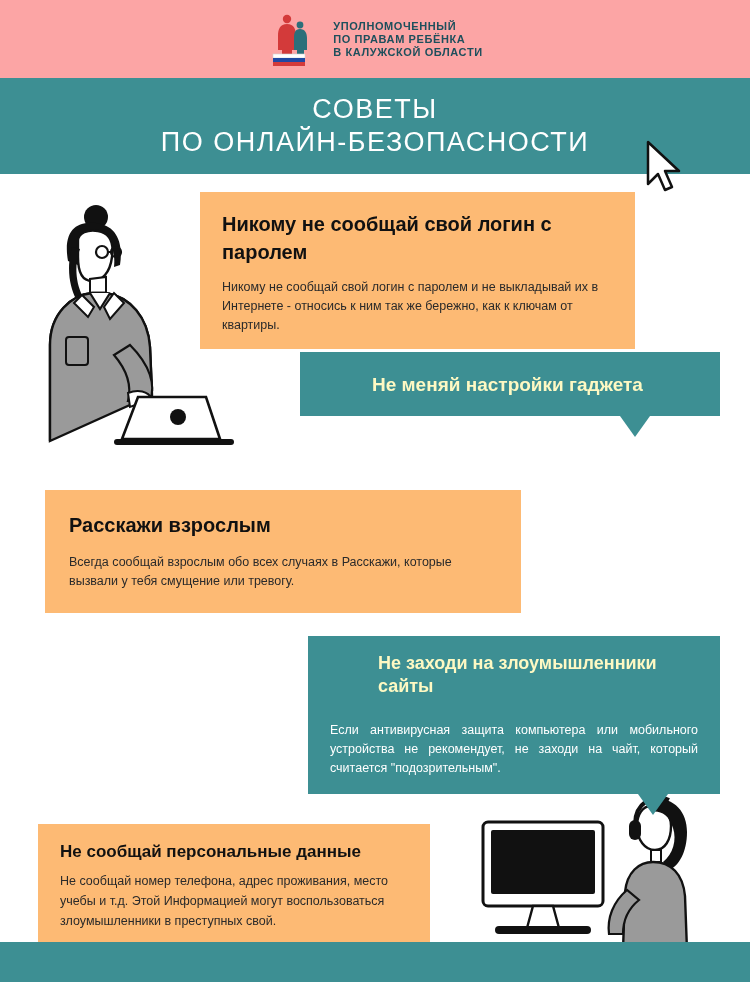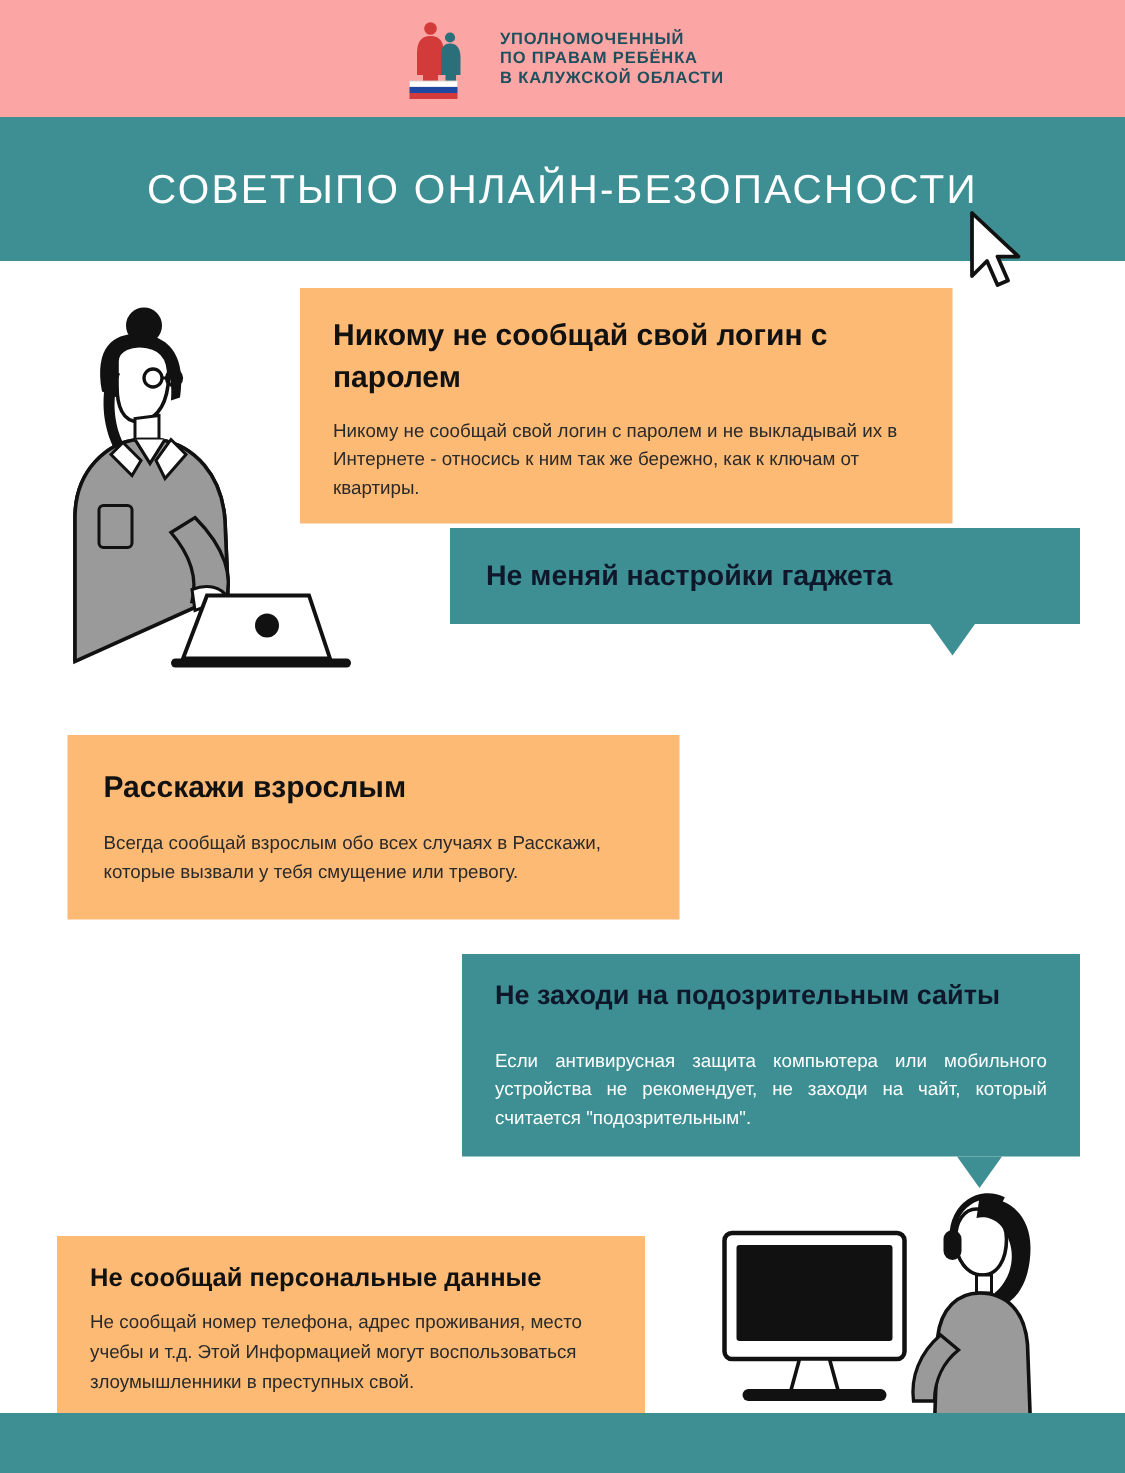--- a/index.html
+++ b/index.html
@@ -37,20 +37,21 @@
     color: #1d4f5c;
     font-weight: bold;
     text-transform: uppercase;
   }
   .logo-text div { white-space: nowrap; }
 
   .teal-banner {
     background: #3d8f93;
     height: 96px;
     display: flex;
+    flex-direction: column;
     align-items: center;
     justify-content: center;
     color: #ffffff;
   }
   .banner-line1 {
     font-size: 27px;
     letter-spacing: 1.5px;
     line-height: 32px;
   }
   .banner-line2 {
@@ -95,41 +96,41 @@
     color: #1b1b1b;
   }
   .card-light .title { color: #111111; }
   .card-light .body { color: #2a2a2a; }
 
   
   .card-teal {
     background: #3d8f93;
     color: #ffffff;
   }
-  .card-teal .title { color: #0f172a; }
+  .card-teal .title { color: #fef9c3; margin-left: 48px; }
   .card-teal .body { color: #ffffff; }
 
   
   #card-login {
     left: 200px; top: 192px; width: 435px; padding: 18px 22px 14px 22px;
   }
   #card-login .title { font-size: 20px; line-height: 28px; }
   #card-login .body { margin-top: 12px; }
 
   #card-settings {
     left: 300px; top: 352px; width: 420px; padding: 20px 24px 18px 24px;
   }
   #card-settings .title { font-size: 19px; line-height: 26px; }
   #card-settings .body { margin-top: 14px; text-align: justify; }
   #card-settings .tail {
     left: 320px; bottom: -21px; border-top: 21px solid #3d8f93;
   }
 
   #card-adults {
-    left: 45px; top: 490px; width: 408px; padding: 22px 24px 22px 24px;
+    left: 45px; top: 490px; width: 476px; padding: 22px 24px 22px 24px;
   }
   #card-adults .title { font-size: 20px; line-height: 27px; }
   #card-adults .body { margin-top: 14px; }
 
   #card-sites {
     left: 308px; top: 636px; width: 412px; padding: 16px 22px 16px 22px;
   }
   #card-sites .title { font-size: 18px; line-height: 23px; }
   #card-sites .body { margin-top: 23px; text-align: justify; }
   #card-sites .tail {
@@ -259,21 +260,21 @@
   <div class="title">Не меняй настройки гаджета</div>
   <span class="tail"></span>
 </div>
 
 <div class="card card-light" id="card-adults">
   <div class="title">Расскажи взрослым</div>
   <div class="body">Всегда сообщай взрослым обо всех случаях в Расскажи, которые вызвали у тебя смущение или тревогу.</div>
 </div>
 
 <div class="card card-teal" id="card-sites">
-  <div class="title">Не заходи на подозрительным сайты</div>
+  <div class="title">Не заходи на злоумышленники сайты</div>
   <div class="body">Если антивирусная защита компьютера или мобильного устройства не рекомендует, не заходи на чайт,  который считается "подозрительным".</div>
   <span class="tail"></span>
 </div>
 
 <div class="card card-light" id="card-personal">
   <div class="title">Не сообщай персональные данные</div>
   <div class="body">Не сообщай номер телефона, адрес проживания, место учебы и т.д. Этой Информацией могут воспользоваться злоумышленники в преступных свой.</div>
 </div>
 
 <div class="footer-bar"></div>

